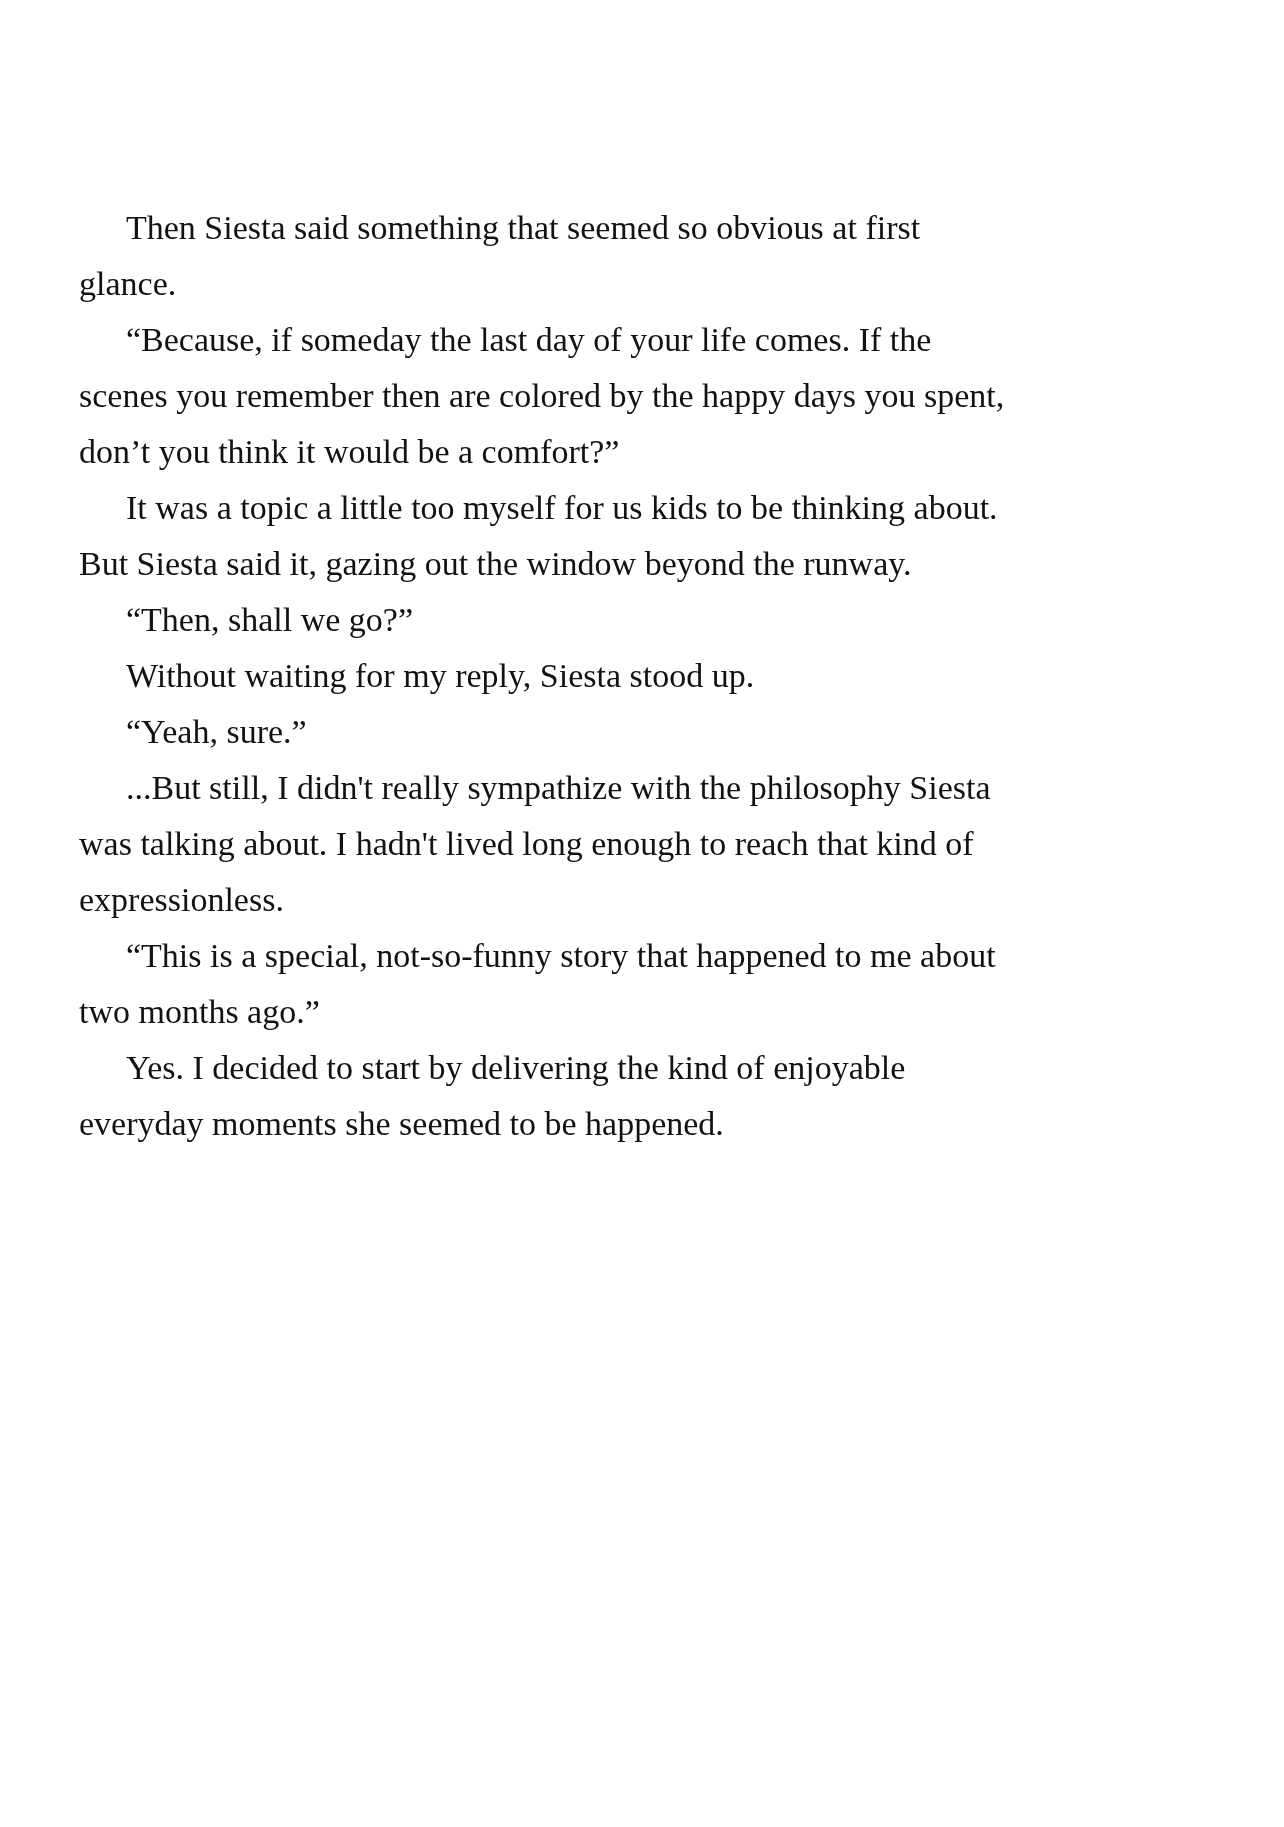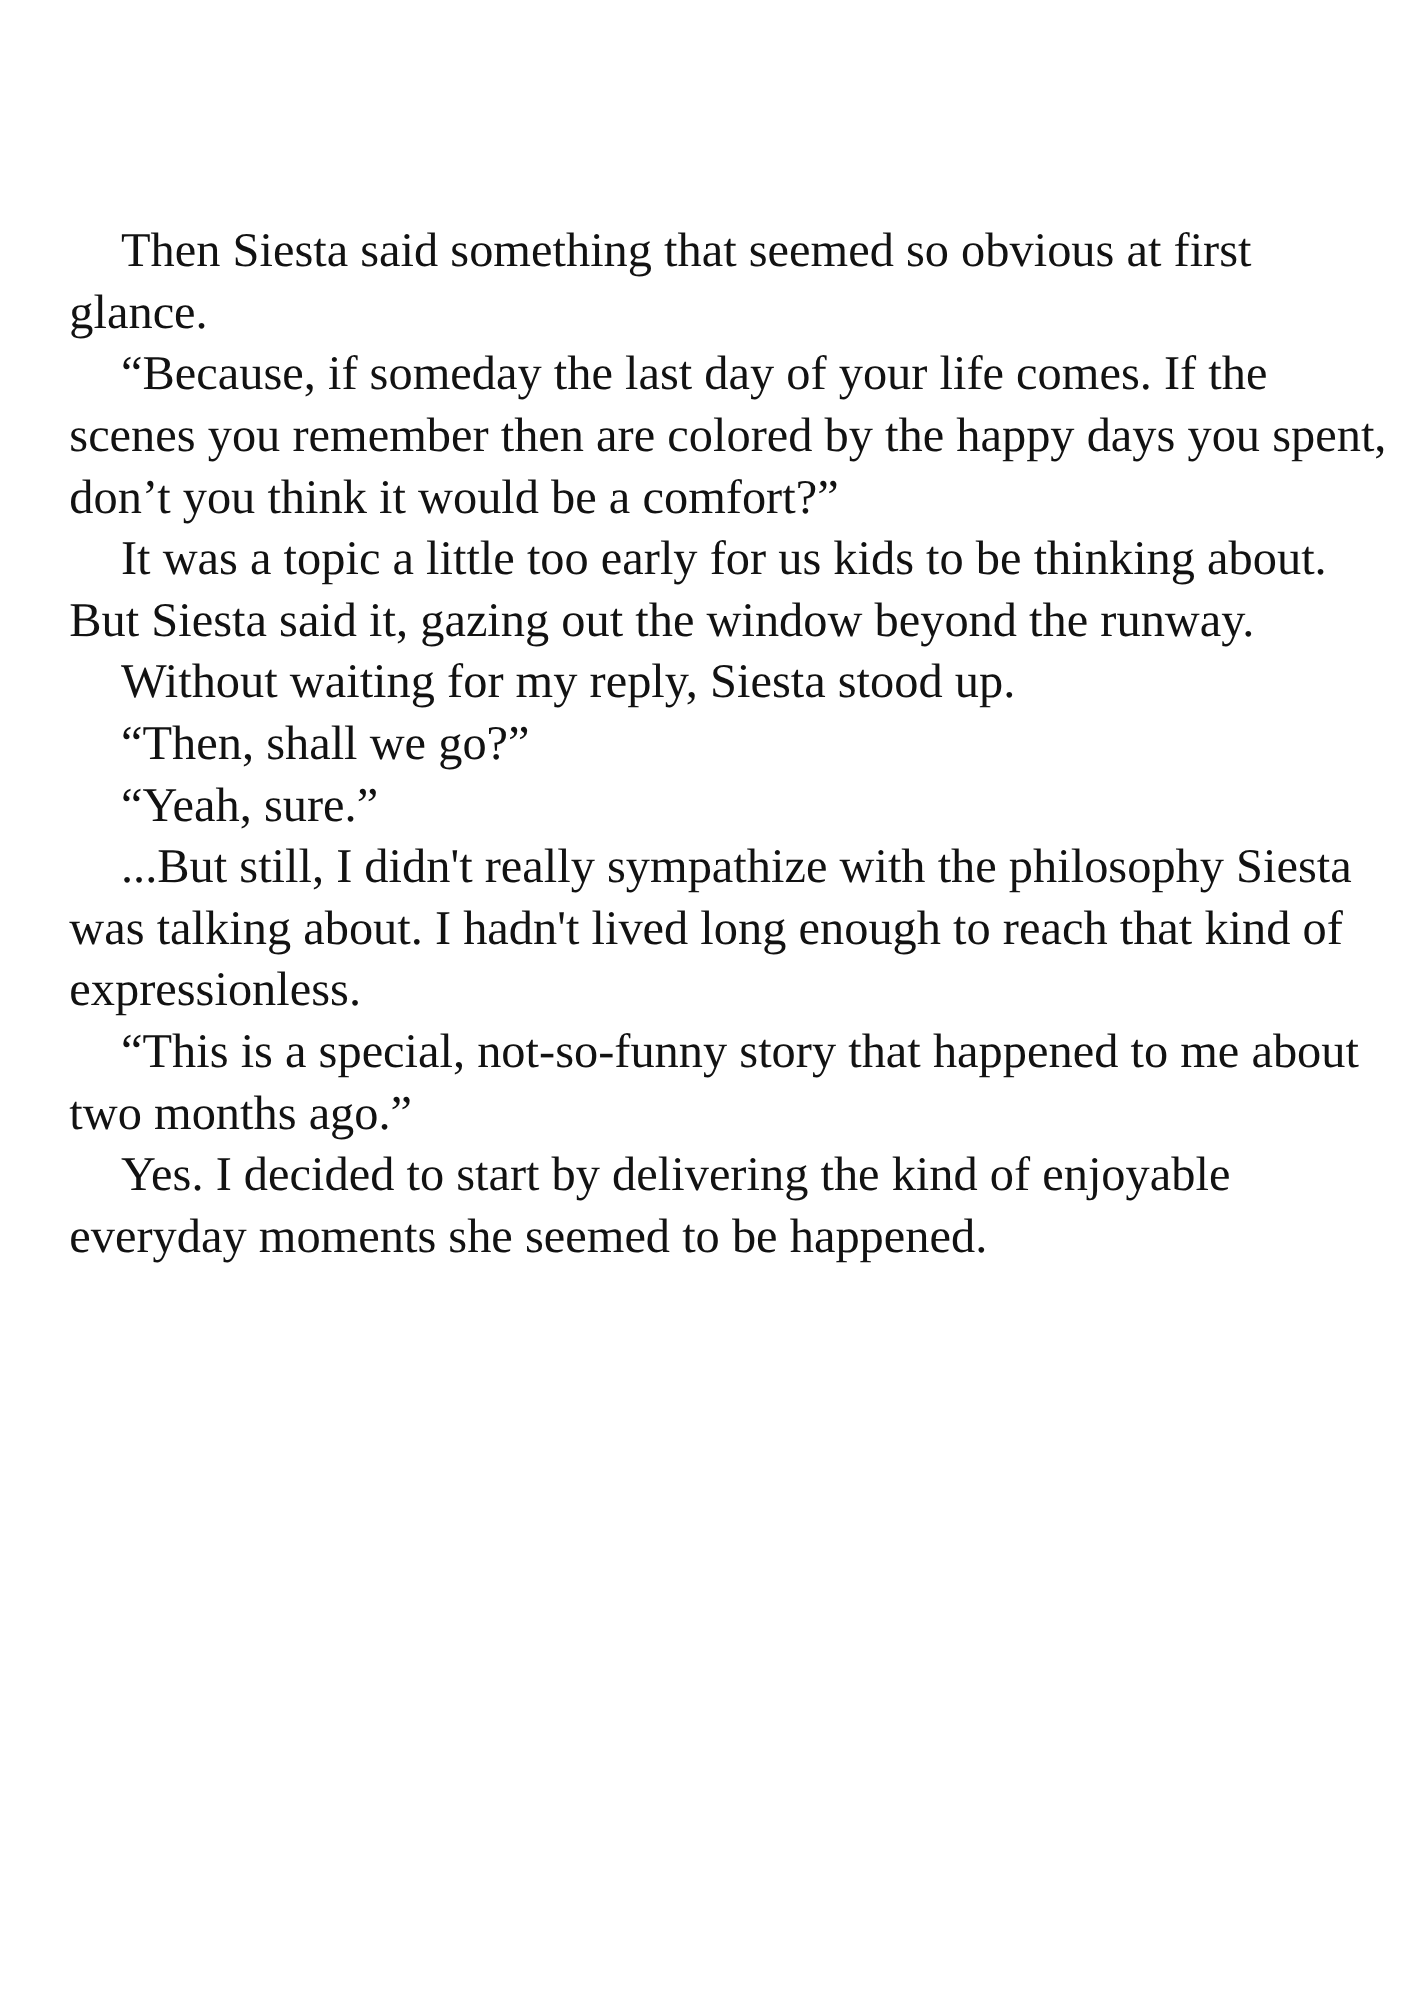--- a/index.html
+++ b/index.html
@@ -7,47 +7,47 @@
     padding: 0;
     background: #ffffff;
     overflow: hidden;
   }
   .page {
     position: relative;
     box-sizing: border-box;
     width: 1284px;
     height: 1827px;
     background: #ffffff;
-    padding: 200px 90px 0 63px;
+    padding: 200px 90px 0 79px;
     font-family: "Liberation Serif", "DejaVu Serif", serif;
-    font-size: 44px;
+    font-size: 34px;
     line-height: 56px;
     color: #121212;
   }
   .para {
     margin: 0;
     padding: 0;
     white-space: pre;        
     text-indent: 47px;       
     font-kerning: normal;
   }
 </style>
 </head>
 <body>
 
 <div class="page" style="background: rgb(255, 255, 255); color: rgb(18, 18, 18);">
   <p class="para">Then Siesta said something that seemed so obvious at first
 glance.</p>
   <p class="para">“Because, if someday the last day of your life comes. If the
 scenes you remember then are colored by the happy days you spent,
 don’t you think it would be a comfort?”</p>
-  <p class="para">It was a topic a little too early for us kids to be thinking about.
+  <p class="para">It was a topic a little too myself for us kids to be thinking about.
 But Siesta said it, gazing out the window beyond the runway.</p>
+  <p class="para">“Then, shall we go?”</p>
   <p class="para">Without waiting for my reply, Siesta stood up.</p>
-  <p class="para">“Then, shall we go?”</p>
   <p class="para">“Yeah, sure.”</p>
   <p class="para">...But still, I didn't really sympathize with the philosophy Siesta
 was talking about. I hadn't lived long enough to reach that kind of
 expressionless.</p>
   <p class="para">“This is a special, not-so-funny story that happened to me about
 two months ago.”</p>
   <p class="para">Yes. I decided to start by delivering the kind of enjoyable
 everyday moments she seemed to be happened.</p>
 </div>
 

